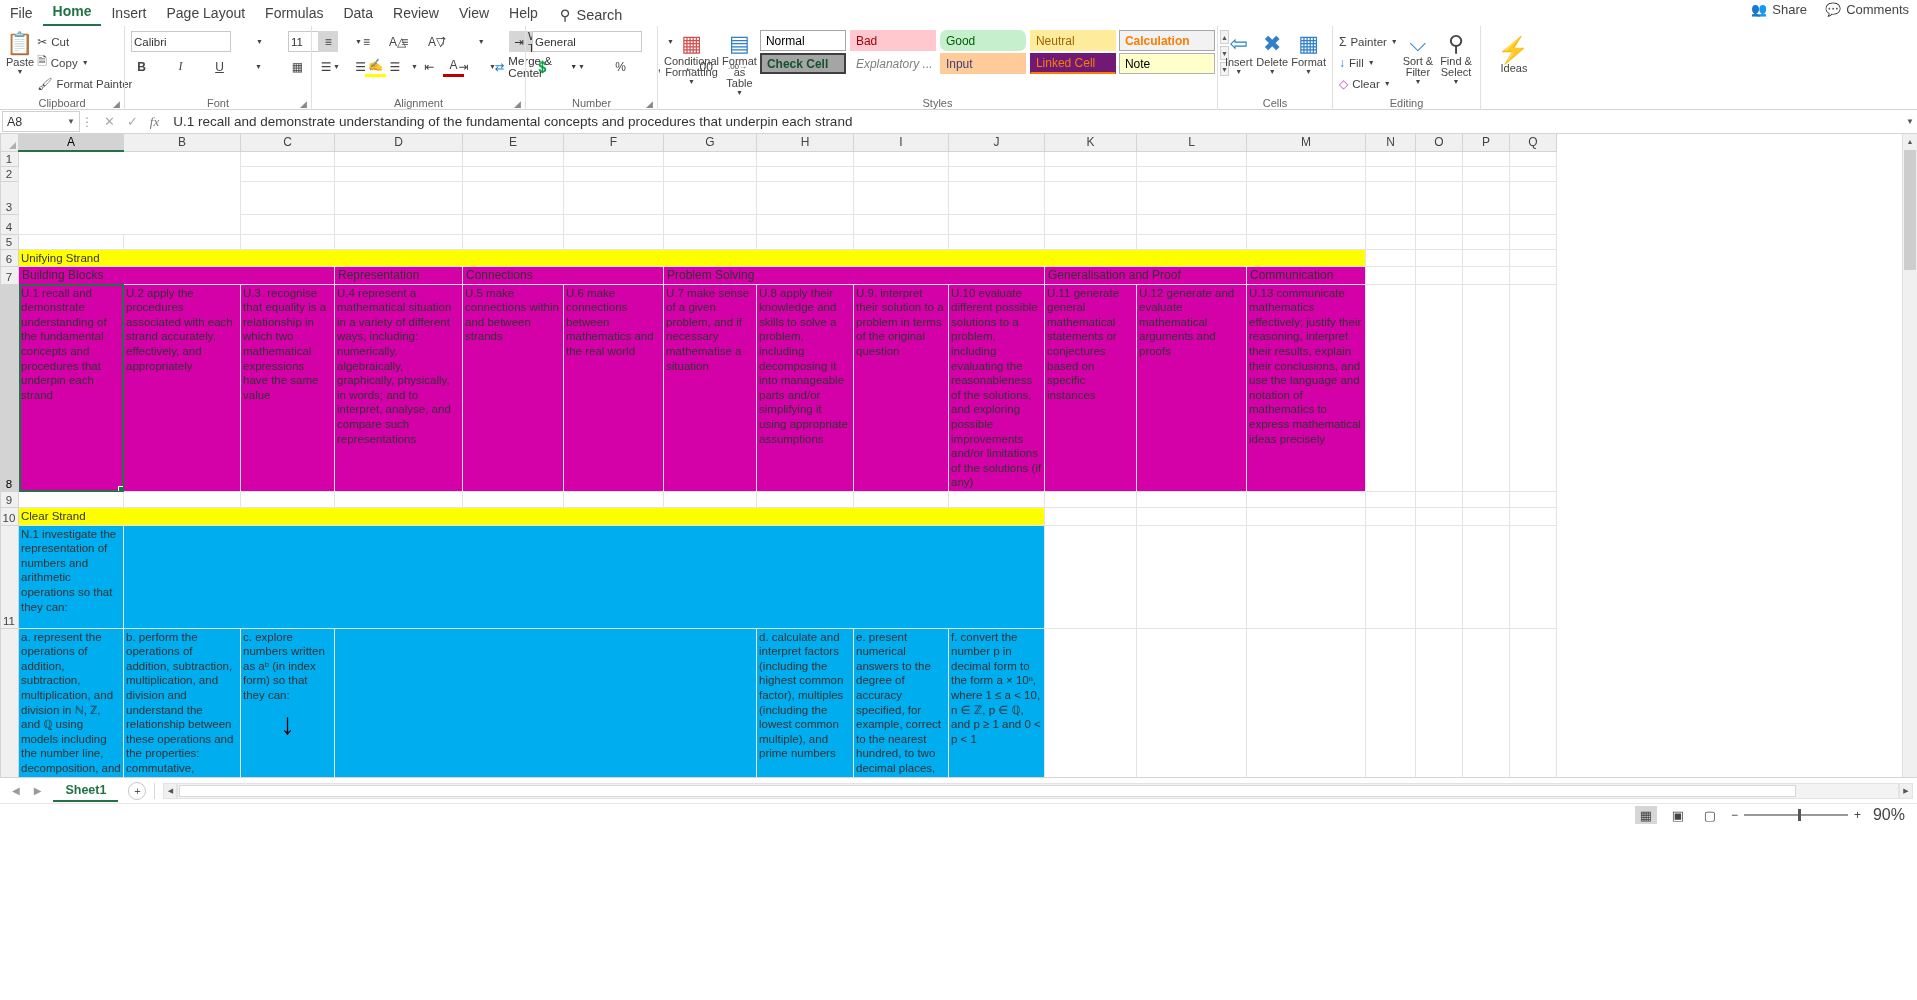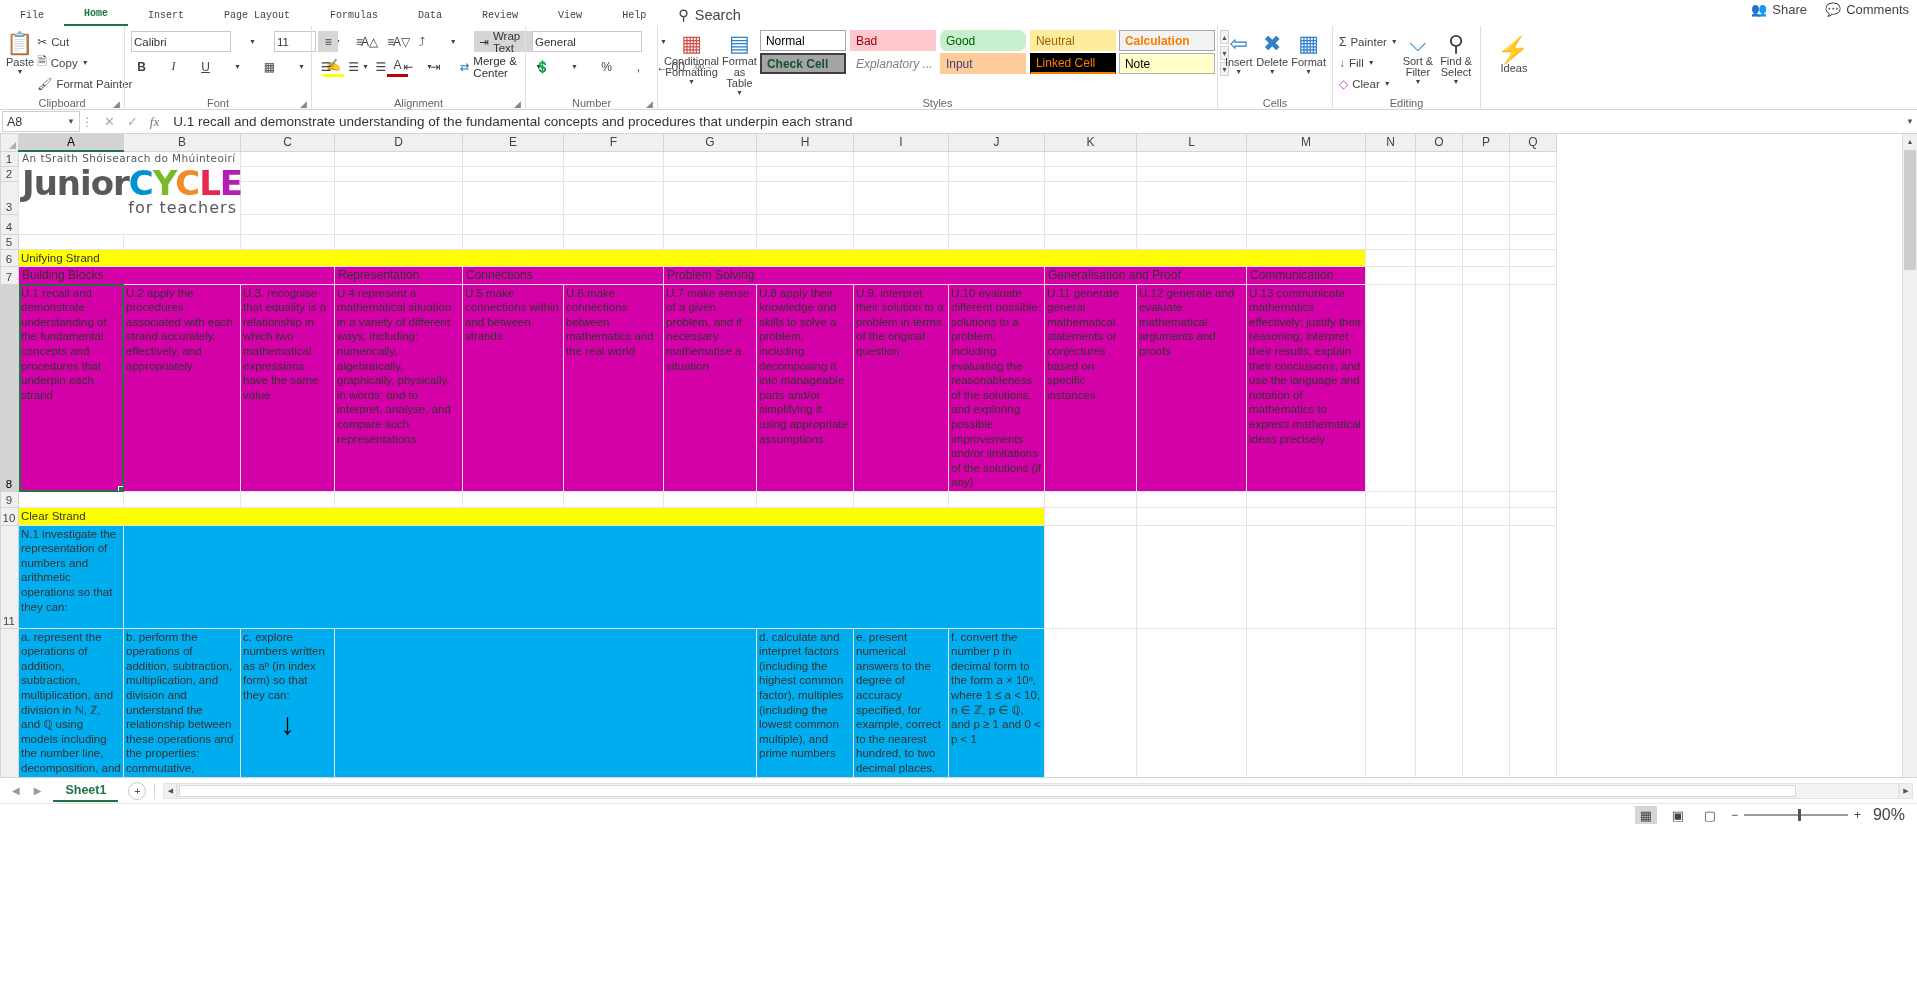--- a/index.html
+++ b/index.html
@@ -6,21 +6,21 @@
   html, body { margin:0; padding:0; }
   body {
     width:1917px; height:1000px;
     font-family:"Liberation Sans", sans-serif;
     font-size:13px; color:#333; background:#fff;
     overflow:hidden; position:relative;
   }
   
   .tabbar{height:26px;display:flex;align-items:flex-end;background:#fff;position:relative;}
   .tabbar .tabs{display:flex;align-items:flex-end;height:26px;}
-  .tab{padding:3px 20px 5px;font-size:10px;color:#444;cursor:default;white-space:nowrap;font-family:Liberation Mono, monospace;}
+  .tab{padding:3px 10px 5px;font-size:14px;color:#444;cursor:default;white-space:nowrap;}
   .tab.active{color:#217346;font-weight:600;border-bottom:2.5px solid #217346;}
   .searchbox{display:flex;align-items:center;gap:6px;padding:3px 12px;font-size:14.5px;color:#444;}
   .tabbar-right{position:absolute;right:8px;top:2px;display:flex;gap:18px;align-items:center;font-size:13px;color:#444;}
   .tbr-item{display:flex;align-items:center;gap:5px;cursor:default;}
   
   .ribbon{height:84px;background:#fff;border-bottom:1px solid #d4d4d4;display:flex;position:relative;}
   .rgroup{position:relative;height:84px;padding:4px 6px 0;display:flex;flex-direction:column;}
   .rgroup + .rgroup{border-left:1px solid #e0e0e0;}
   .rgroup-label{position:absolute;bottom:1px;left:0;width:100%;text-align:center;font-size:11px;color:#666;}
   .rgroup-dia{position:absolute;bottom:1px;right:4px;font-size:9px;color:#888;}
@@ -29,35 +29,35 @@
   .bigbtn .gl{font-size:22px;line-height:24px;}
   .smallrow{display:flex;align-items:center;gap:4px;font-size:11.5px;color:#444;height:19px;cursor:default;white-space:nowrap;}
   .smallrow .gl{font-size:12px;}
   .col{display:flex;flex-direction:column;gap:2px;}
   select.rb, input.rb{font-family:inherit;font-size:11.5px;border:1px solid #c8c8c8;height:21px;background:#fff;color:#333;padding:0 2px;}
   .fontname{width:100px;}
   .fontsize{width:42px;}
   .numfmt{width:110px;}
   .iconbtn{width:21px;height:21px;border:none;background:transparent;display:inline-flex;align-items:center;justify-content:center;font-size:12px;color:#444;cursor:default;}
   .iconbtn.on{background:#d6d6d6;}
-  .ribrow{display:flex;align-items:center;gap:11px;height:23px;}
+  .ribrow{display:flex;align-items:center;gap:18px;height:23px;}
   .wraptext{display:flex;align-items:center;gap:4px;font-size:11.5px;background:#d6d6d6;padding:2px 5px;height:21px;}
   .mergec{display:flex;align-items:center;gap:4px;font-size:11.5px;padding:2px 5px;height:21px;}
   
   .stylegrid{display:grid;grid-template-columns:repeat(4,86px);grid-template-rows:21px 21px;gap:2px 4px;}
   .stcell{font-size:12px;display:flex;align-items:center;padding:0 5px;border:1px solid transparent;white-space:nowrap;overflow:hidden;cursor:default;}
   .st-normal{background:#fff;border:1px solid #a6a6a6;color:#000;}
   .st-bad{background:#ffc7ce;color:#9c0006;}
   .st-good{background:#c6efce;color:#006100;border-radius:7px;}
   .st-neutral{background:#ffeb9c;color:#9c6500;}
   .st-calc{background:#f2f2f2;border:1px solid #a6a6a6;color:#fa7d00;font-weight:bold;}
   .st-check{background:#a5a5a5;border:2px solid #3f3f3f;color:#14532d;font-weight:bold;}
   .st-expl{background:#fff;color:#7f7f7f;font-style:italic;}
   .st-input{background:#ffcc99;color:#3f3f76;}
-  .st-linked{background:#000000;color:#fa7d00;border-bottom:2px double #fa7d00;}
+  .st-linked{background:#701a75;color:#fa7d00;border-bottom:2px double #fa7d00;}
   .st-note{background:#ffffcc;border:1px solid #b2b2b2;color:#000;}
   .galsb{display:flex;flex-direction:column;justify-content:space-between;width:13px;height:46px;margin-left:2px;}
   .galsb div{height:14px;border:1px solid #d0d0d0;font-size:7px;display:flex;align-items:center;justify-content:center;color:#555;background:#f3f3f3;}
   
   .fbar{height:24px;display:flex;align-items:center;border-bottom:1px solid #d4d4d4;background:#fff;}
   .namebox{width:78px;height:21px;border:1px solid #d0d0d0;display:flex;align-items:center;padding:0 4px;font-size:12.5px;margin-left:2px;background:#fff;}
   .nb-caret{margin-left:auto;font-size:8px;color:#555;}
   .fb-sep{width:14px;text-align:center;color:#999;font-size:12px;}
   .fb-btns{display:flex;gap:12px;padding:0 10px;color:#aaa;font-size:13px;}
   .fb-fx{font-style:italic;font-family:"Liberation Serif",serif;color:#777;}
@@ -616,25 +616,20 @@
           <td class="cell"></td>
       <td class="cell"></td>
           <td class="cell"></td>
       <td class="cell"></td>
           <td class="cell"></td>
       <td class="cell"></td>
     </tr>
   </tbody>
     </table>
 
-  <div class="jclogo">
-    <div class="jc-top">An tSraith Shóisearach do Mhúinteoirí</div>
-    <div class="jc-mid"><span class="j">Junior</span><span id="jcletters"><span style="color: rgb(0, 147, 211);">C</span><span style="color: rgb(122, 185, 41);">Y</span><span style="color: rgb(242, 140, 40);">C</span><span style="color: rgb(232, 38, 79);">L</span><span style="color: rgb(181, 27, 181);">E</span></span></div>
-    <div class="jc-bot">for teachers</div>
-  </div>
 
   <div class="vsb">
     <div class="arr">▲</div>
     <div class="thumb"></div>
   </div>
 </div>
 
 <div class="sheetbar">
   <div class="navarrows">
     <span>◀</span>

